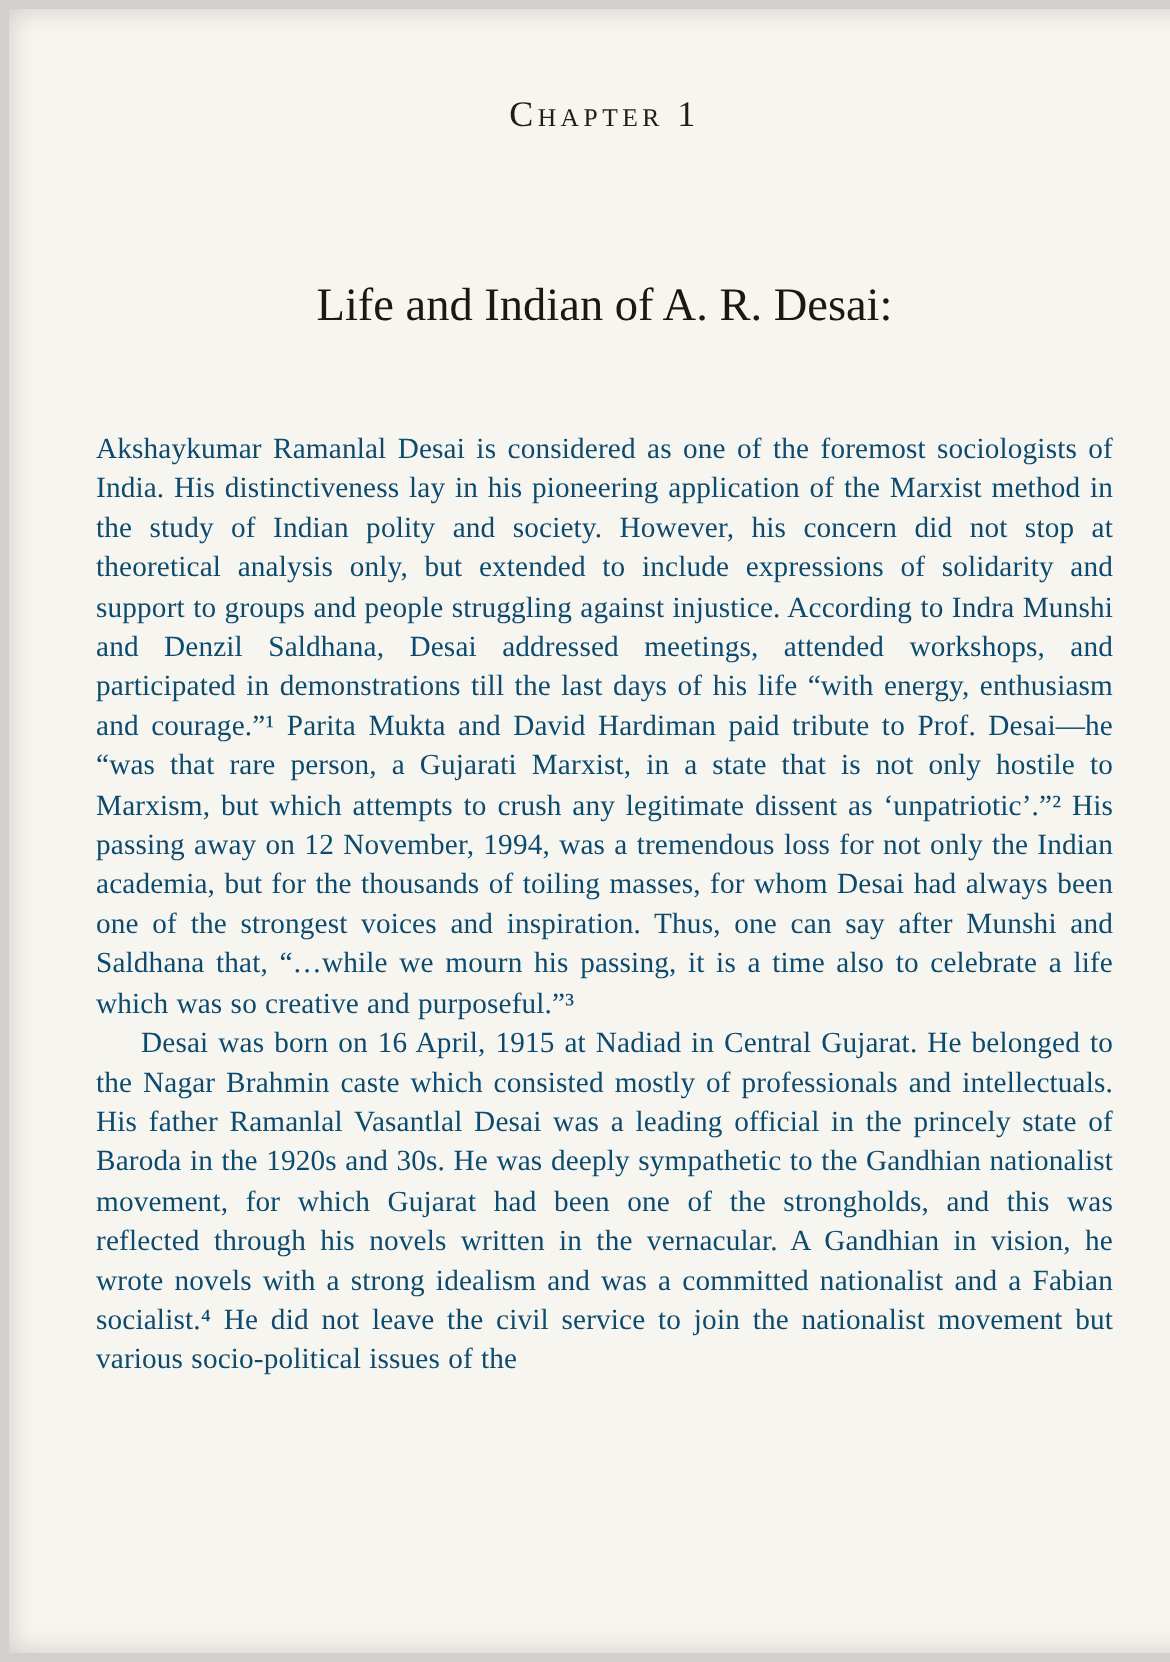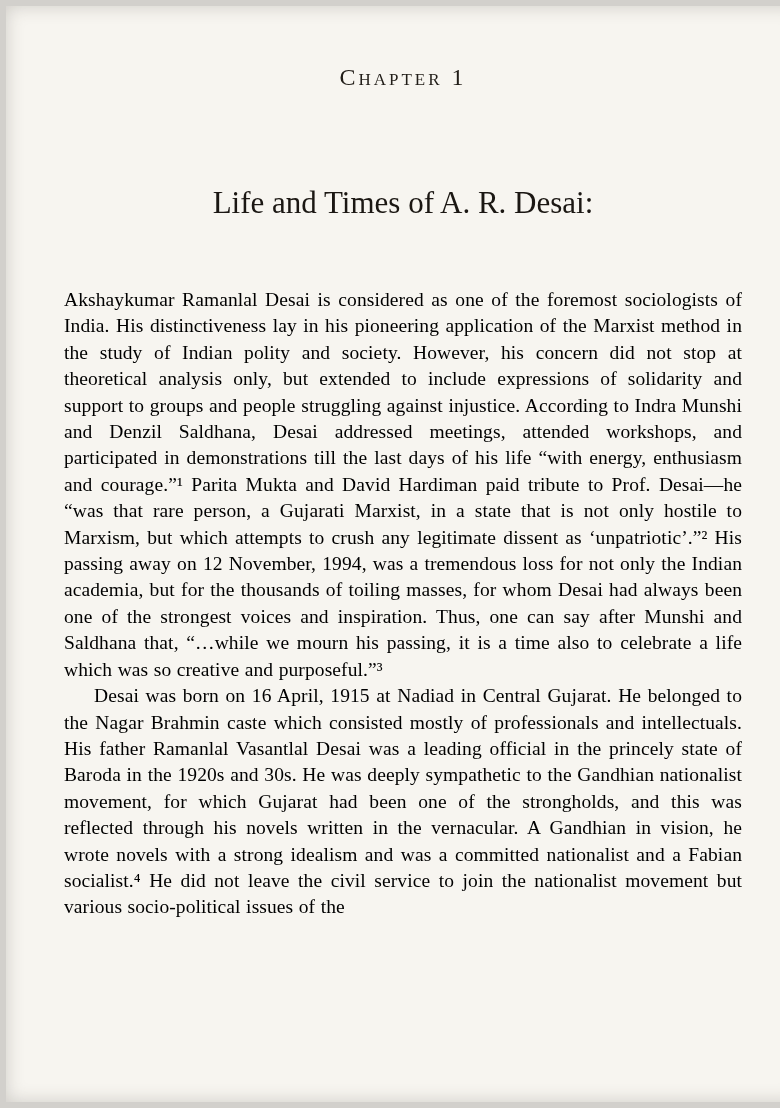--- a/index.html
+++ b/index.html
@@ -52,37 +52,37 @@
   .body-block {
     margin-top: 64px;
   }
   .body-para {
     margin: 0;
     font-size: 19.5px;
     line-height: 26.4px;
     text-align: justify;
     letter-spacing: 0.1px;
     word-spacing: 0.5px;
-    color: #000000;
+    color: #0c4a6e;
   }
   .body-para.indented {
     text-indent: 30px;
   }
 </style>
 </head>
 <body>
 
 <div class="scan-frame">
   <div class="book-page">
     <div class="page-inner">
 
       <div class="chapter-label">Chapter 1</div>
 
       <h1 class="page-title">
-        <span>Life and Times of A. R. Desai:</span><br>
+        <span>Life and Indian of A. R. Desai:</span><br>
       </h1>
 
       <div class="body-block">
         <p class="body-para">Akshaykumar Ramanlal Desai is considered as one of the foremost sociologists of India. His distinctiveness lay in his pioneering application of the Marxist method in the study of Indian polity and society. However, his concern did not stop at theoretical analysis only, but extended to include expressions of solidarity and support to groups and people struggling against injustice. According to Indra Munshi and Denzil Saldhana, Desai addressed meetings, attended workshops, and participated in demonstrations till the last days of his life “with energy, enthusiasm and courage.”¹ Parita Mukta and David Hardiman paid tribute to Prof. Desai—he “was that rare person, a Gujarati Marxist, in a state that is not only hostile to Marxism, but which attempts to crush any legitimate dissent as ‘unpatriotic’.”² His passing away on 12 November, 1994, was a tremendous loss for not only the Indian academia, but for the thousands of toiling masses, for whom Desai had always been one of the strongest voices and inspiration. Thus, one can say after Munshi and Saldhana that, “…while we mourn his passing, it is a time also to celebrate a life which was so creative and purposeful.”³</p>
         <p class="body-para indented">Desai was born on 16 April, 1915 at Nadiad in Central Gujarat. He belonged to the Nagar Brahmin caste which consisted mostly of professionals and intellectuals. His father Ramanlal Vasantlal Desai was a leading official in the princely state of Baroda in the 1920s and 30s. He was deeply sympathetic to the Gandhian nationalist movement, for which Gujarat had been one of the strongholds, and this was reflected through his novels written in the vernacular. A Gandhian in vision, he wrote novels with a strong idealism and was a committed nationalist and a Fabian socialist.⁴ He did not leave the civil service to join the nationalist movement but various socio-political issues of the</p>
       </div>
 
     </div>
   </div>
 </div>

